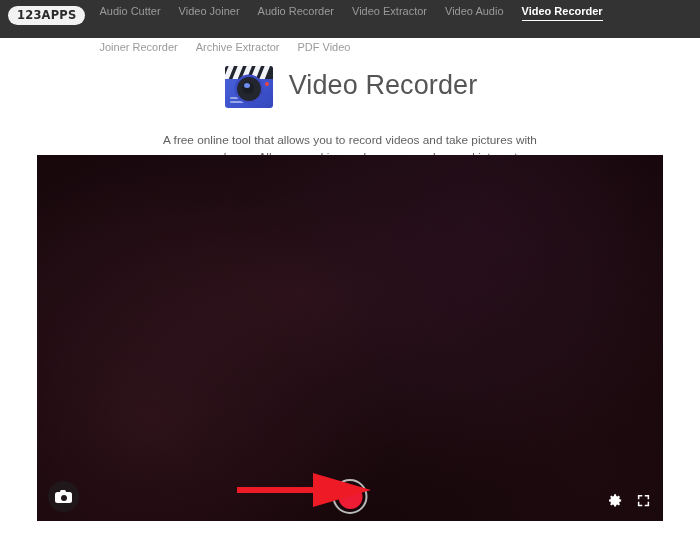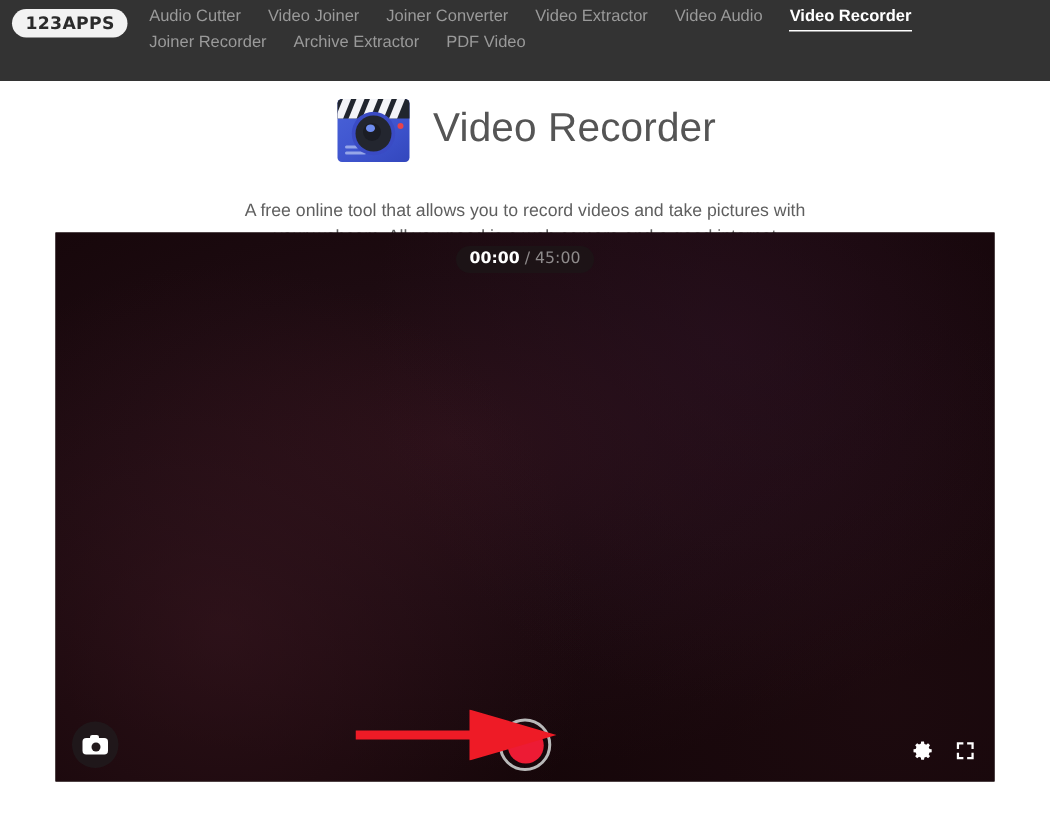--- a/index.html
+++ b/index.html
@@ -11,21 +11,21 @@
     background: #ffffff;
     font-family: "Liberation Sans", "DejaVu Sans", sans-serif;
     overflow: hidden;
     position: relative;
   }
 
   
   .navbar {
     position: absolute;
     top: 0; left: 0;
-    width: 700px; height: 54px;
+    width: 700px; height: 38px;
     background: #333333;
     box-sizing: border-box;
   }
   .nav-inner {
     display: flex;
     align-items: flex-start;
     padding: 4px 0 0 8px;
   }
   .logo {
     background: #f2f2f2;
@@ -39,21 +39,21 @@
     flex: 0 0 auto;
     margin-top: 2px;
     font-family: "DejaVu Sans", sans-serif;
   }
   .nav-links {
     display: flex;
     flex-wrap: wrap;
     align-content: flex-start;
     margin-left: 14px;
     width: 610px;
-    row-gap: 0;
+    row-gap: 19px;
   }
   .nav-link {
     color: #9a9a9a;
     font-size: 11px;
     line-height: 15px;
     text-decoration: none;
     margin-right: 18px;
     white-space: nowrap;
     padding: 0 0 1px 0;
   }
@@ -282,21 +282,21 @@
 </style>
 </head>
 <body>
 
 <div class="navbar">
   <div class="nav-inner">
     <div class="logo">123APPS</div>
     <div class="nav-links">
       <a class="nav-link" href="#">Audio Cutter</a>
       <a class="nav-link" href="#">Video Joiner</a>
-      <a class="nav-link" href="#">Joiner Converter</a>
+      <a class="nav-link" href="#">Audio Recorder</a>
       <a class="nav-link" href="#">Video Extractor</a>
       <a class="nav-link" href="#">Video Audio</a>
       <a class="nav-link active" href="#">Video Recorder</a>
       <a class="nav-link" href="#">Joiner Recorder</a>
       <a class="nav-link" href="#">Archive Extractor</a>
       <a class="nav-link" href="#">PDF Video</a>
     </div>
   </div>
 </div>
 
@@ -319,25 +319,20 @@
       <div class="reddot"></div>
     </div>
     <h1 class="page-title">Video Recorder</h1>
   </div>
   <p class="page-desc">A free online tool that allows you to record videos and take pictures with your webcam. All you need is a web camera and a good internet connection.</p>
 </div>
 
 <div class="stage-wrap">
   <div class="stage"></div>
 
-  <div class="timer-badge">
-    <span class="timer-cur">00:00</span>
-    <span class="timer-sep">/</span>
-    <span class="timer-tot">45:00</span>
-  </div>
 
   <div class="photo-btn">
     <span class="cam-glyph">
       <span class="cbump"></span>
       <span class="cbody"></span>
       <span class="clens"></span>
     </span>
   </div>
 
   <div class="rec-btn">

